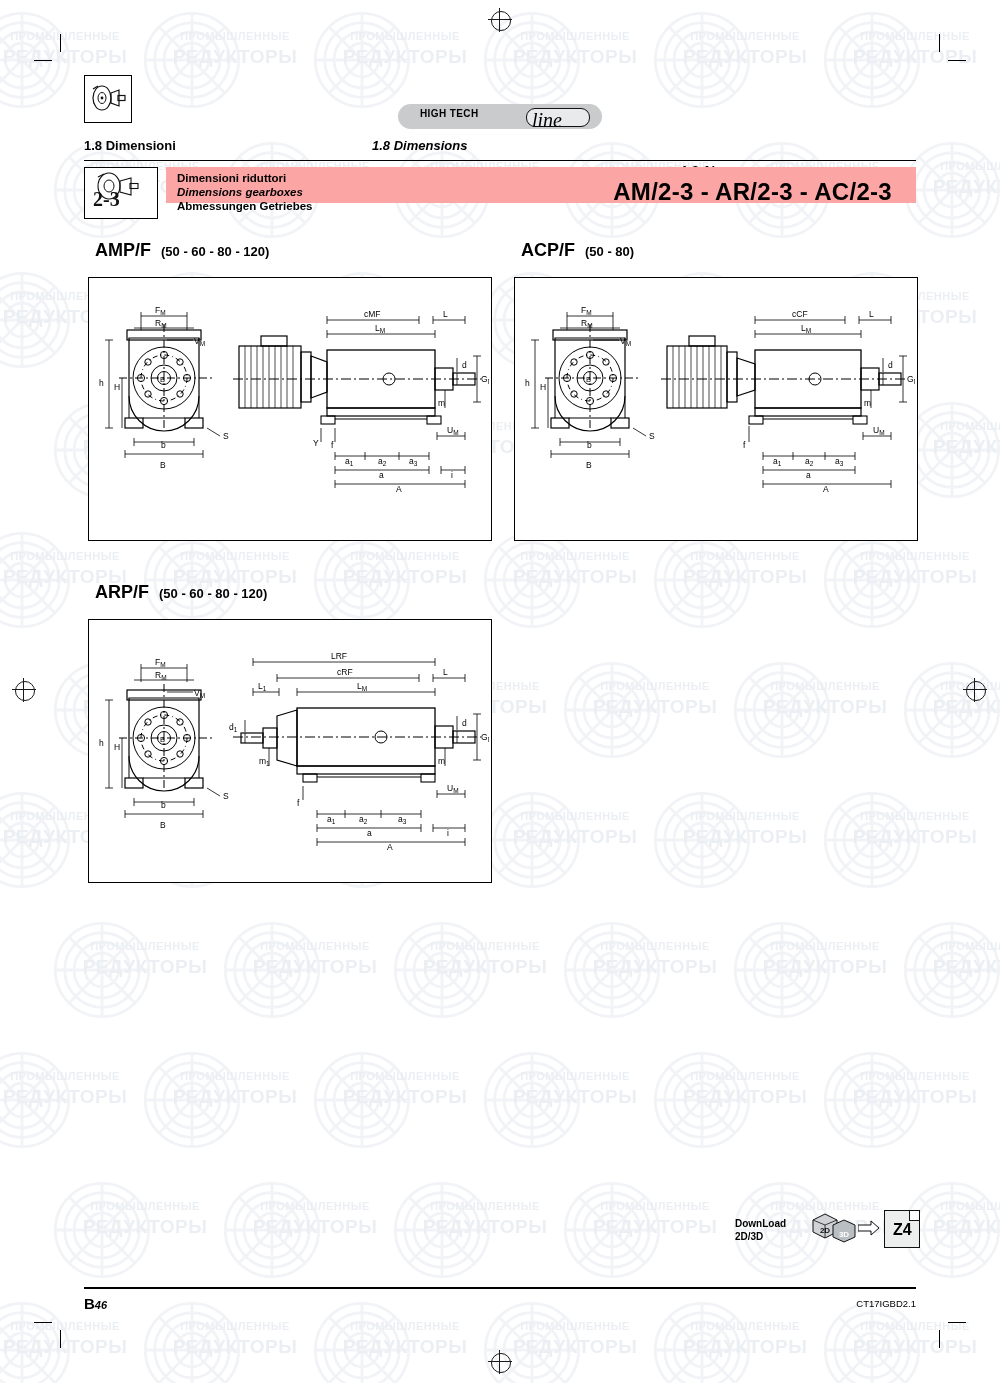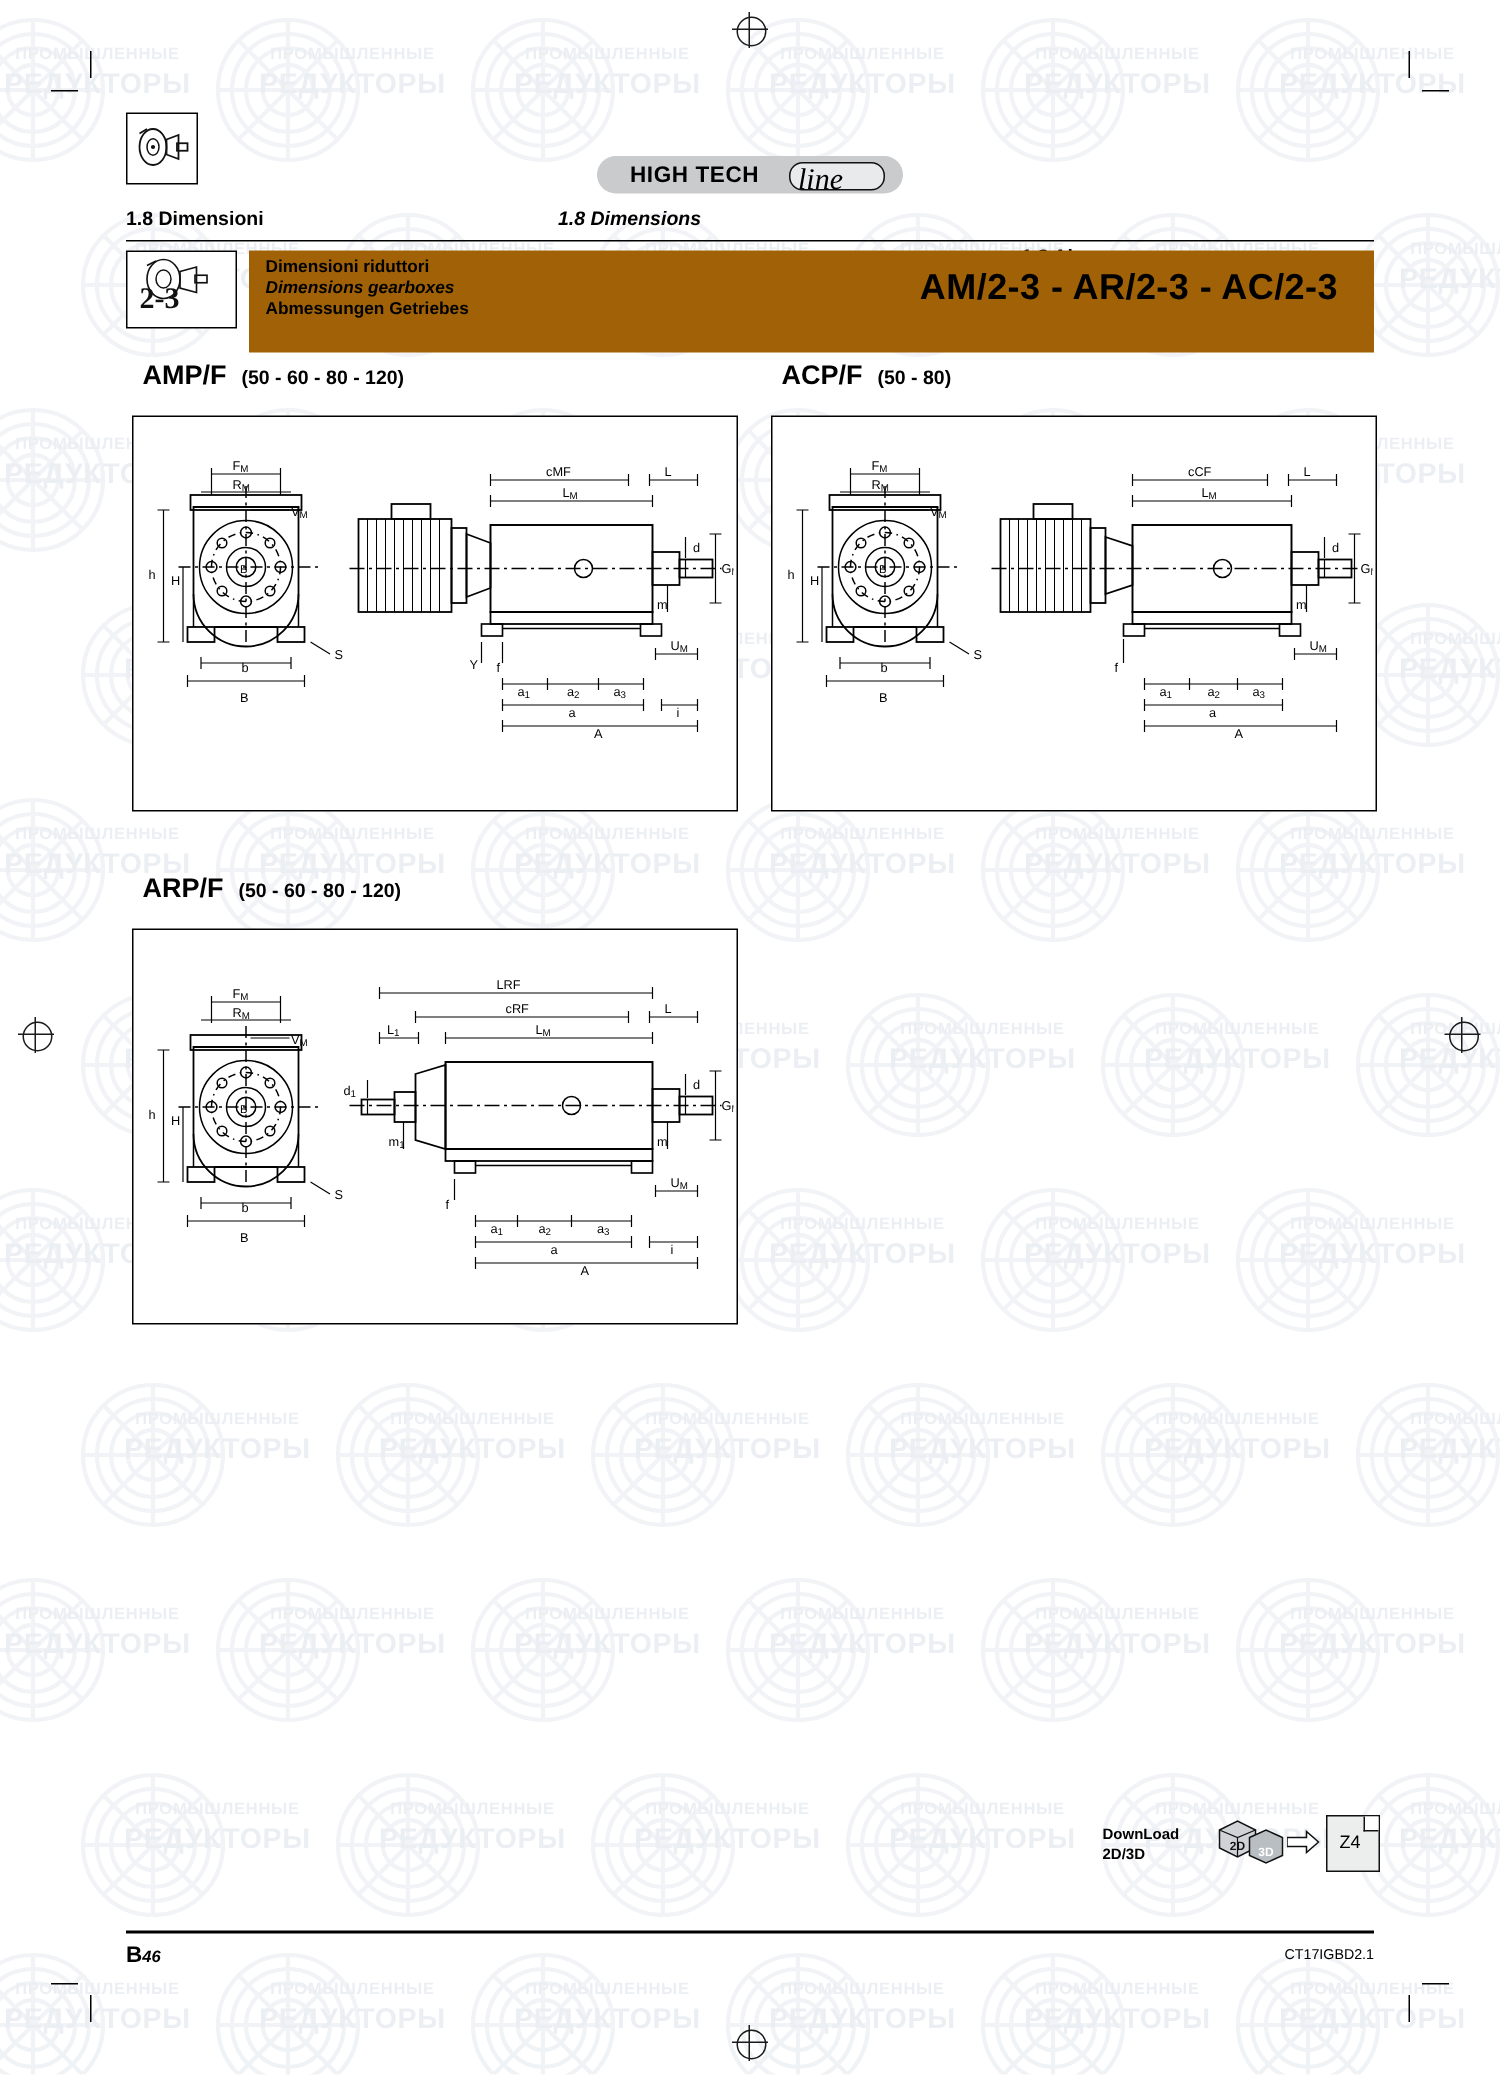--- a/index.html
+++ b/index.html
@@ -22,34 +22,34 @@
   .cross:after{left:11px;top:0;width:1px;height:24px;}
   .cross .ring{position:absolute;left:3px;top:3px;width:18px;height:18px;border:1px solid #1a1a1a;border-radius:50%;}
 
   .content{position:absolute;inset:0;z-index:2;}
 
   
   .hdr-icon{position:absolute;left:84px;top:75px;width:46px;height:46px;border:1px solid #000;background:#fff;}
   .hdr-icon svg{display:block;}
 
   .hitech{position:absolute;left:398px;top:104px;width:204px;height:25px;border-radius:13px;background:#c9cbcd;}
-  .hitech .ht-txt{position:absolute;left:22px;top:4px;font-size:15px;font-weight:bold;letter-spacing:.4px;}
+  .hitech .ht-txt{position:absolute;left:22px;top:4px;font-size:10px;font-weight:bold;letter-spacing:.4px;}
   .hitech .ht-el{position:absolute;left:128px;top:4px;width:62px;height:17px;border:1px solid #111;border-radius:9px;background:#e9eaeb;}
   .hitech .ht-line{position:absolute;left:134px;top:5px;font-size:20px;font-style:italic;font-family:"Liberation Serif",serif;}
 
   .secline{position:absolute;left:84px;top:138px;width:832px;height:20px;}
   .secline .s1{position:absolute;left:0;top:0;font-size:13px;font-weight:bold;}
   .secline .s2{position:absolute;left:288px;top:0;font-size:13px;font-weight:bold;font-style:italic;}
   .secline .s3{position:absolute;left:597px;top:0;font-size:13px;font-weight:bold;margin-top:25px;}
   .hr{position:absolute;left:84px;top:160px;width:832px;height:1px;background:#000;}
 
   .badge{position:absolute;left:84px;top:167px;width:72px;height:50px;border:1px solid #000;background:#fff;}
   .badge .b23{position:absolute;left:8px;top:20px;font-size:20px;font-weight:bold;font-family:"Liberation Serif",serif;color:#111;}
 
-  .greybar{position:absolute;left:166px;top:167px;width:750px;height:68px;background:#a16207;}
+  .greybar{position:absolute;left:166px;top:167px;width:750px;height:36px;background:#fca5a5;}
   .greybar .t1{position:absolute;left:11px;top:5px;font-size:11.5px;font-weight:bold;}
   .greybar .t2{position:absolute;left:11px;top:19px;font-size:11.5px;font-weight:bold;font-style:italic;text-align:center;}
   .greybar .t3{position:absolute;left:11px;top:33px;font-size:11.5px;font-weight:bold;}
   .greybar .code{position:absolute;right:24px;top:11px;font-size:24px;font-weight:bold;letter-spacing:.3px;}
 
   
   .figttl{position:absolute;font-weight:bold;text-align:right;}
   .figttl .nm{font-size:18px;}
   .figttl .sz{font-size:13px;margin-left:10px;}
 
@@ -57,21 +57,21 @@
 
   svg.dw{display:block;}
   .dw text{font-family:"Liberation Sans",sans-serif;}
 
   
   .dl{position:absolute;left:735px;top:1217px;font-size:10px;font-weight:bold;line-height:13px;}
   .cube{position:absolute;left:812px;top:1213px;width:26px;height:26px;}
   .cube3{position:absolute;left:832px;top:1219px;width:24px;height:24px;}
   .arrow{position:absolute;left:858px;top:1220px;width:22px;height:16px;}
   .zbox{position:absolute;left:884px;top:1210px;width:34px;height:36px;border:1px solid #111;background:#eceded;}
-  .zbox .zt{position:absolute;left:8px;top:10px;font-size:12px;font-weight:normal;}
+  .zbox .zt{position:absolute;left:8px;top:10px;font-size:16px;font-weight:bold;}
   .zbox .corner{position:absolute;right:0;top:0;width:9px;height:9px;background:#fff;border-left:1px solid #111;border-bottom:1px solid #111;}
 
   .footline{position:absolute;left:84px;top:1287px;width:832px;height:2px;background:#000;}
   .pgnum{position:absolute;left:84px;top:1295px;font-size:15px;font-weight:bold;}
   .pgnum .sm{font-size:11px;font-style:italic;}
   .docid{position:absolute;right:84px;top:1298px;font-size:9.5px;}
 </style>
 </head>
 <body>
 

